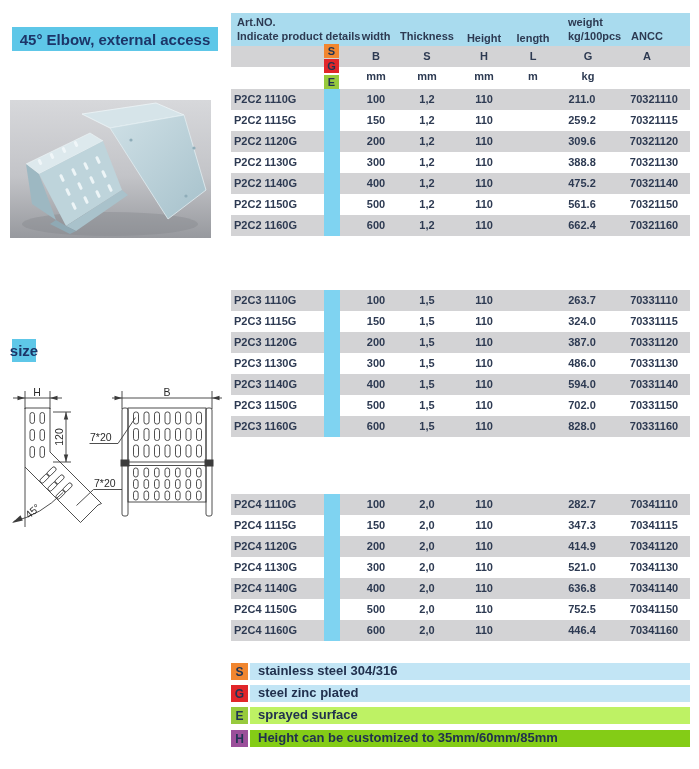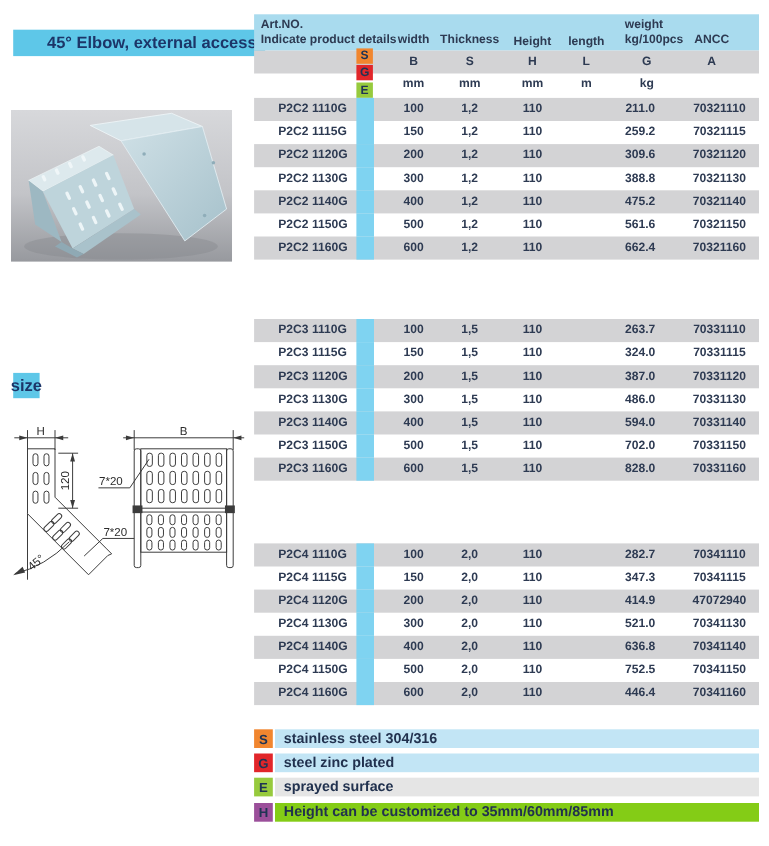--- a/index.html
+++ b/index.html
@@ -26,37 +26,37 @@
   .ctr{transform:translateX(-50%);}
   .chip{position:absolute;left:93px;width:15px;height:14px;display:flex;align-items:center;
         justify-content:center;font-size:11px;font-weight:700;color:#203454;}
   .chip-s{top:31px}.chip-g{top:46px}.chip-e{top:62px}
 
   .tgroup{position:absolute;left:0;width:459px;}
   .g0{top:76px}.g1{top:277px}.g2{top:481px}
   .trow{display:grid;grid-template-columns:93px 16px 72px 30px 84px 20px 72px 72px;height:21px;}
   .trow:nth-child(odd){background:#d3d3d5;}
   .tcell{font-size:11px;line-height:21px;text-align:center;overflow:hidden;}
-  .tcell.c0{text-align:left;padding-left:22px;}
+  .tcell.c0{text-align:left;padding-left:3px;}
   .tcell.c1{background:#7fd3f1;}
 
   
   .legend-row{position:absolute;left:231px;width:459px;height:17px;display:flex;gap:2px;}
   .lg0{top:663px}.lg1{top:685px}.lg2{top:707px}.lg3{top:730px}
   .lchip{width:17px;height:17px;flex:0 0 17px;display:flex;align-items:center;justify-content:center;
          font-size:12px;font-weight:700;color:#203454;}
   .lbar{flex:1;height:17px;display:flex;align-items:flex-start;padding-left:8px;
         font-size:13px;font-weight:600;color:#21314e;}
 </style>
 </head>
 <body>
 
 <div class="page">
 
-  <div class="title-bar" style="background-color: rgb(94, 199, 232); padding-left: 23px;">
+  <div class="title-bar" style="background-color: rgb(94, 199, 232);">
     <span>45° Elbow, external access</span>
   </div>
 
   <svg class="photo" viewBox="0 0 201 138">
     <defs>
       <linearGradient id="pbg" x1="0" y1="0" x2="0" y2="1">
         <stop offset="0" stop-color="#d7d8db"></stop>
           <stop offset="0.55" stop-color="#c3c4c8"></stop>
         <stop offset="1" stop-color="#97999e"></stop>
       </linearGradient>
@@ -420,21 +420,21 @@
           <div class="tcell c7">70341115</div>
         </div>
         <div class="trow">
           <div class="tcell c0">P2C4 1120G</div>
           <div class="tcell c1"></div>
           <div class="tcell c2">200</div>
           <div class="tcell c3">2,0</div>
           <div class="tcell c4">110</div>
           <div class="tcell c5"></div>
           <div class="tcell c6">414.9</div>
-          <div class="tcell c7">47072940</div>
+          <div class="tcell c7">70341120</div>
         </div>
         <div class="trow">
           <div class="tcell c0">P2C4 1130G</div>
           <div class="tcell c1"></div>
           <div class="tcell c2">300</div>
           <div class="tcell c3">2,0</div>
           <div class="tcell c4">110</div>
           <div class="tcell c5"></div>
           <div class="tcell c6">521.0</div>
           <div class="tcell c7">70341130</div>
@@ -479,21 +479,21 @@
     </div>
   </div>
   <div class="legend-row lg1">
     <span class="lchip" style="background-color: rgb(225, 38, 42);">G</span>
     <div class="lbar" style="background-color: rgb(194, 229, 245);">
       <span>steel zinc plated</span>
     </div>
   </div>
   <div class="legend-row lg2">
     <span class="lchip" style="background-color: rgb(151, 202, 61);">E</span>
-    <div class="lbar" style="background-color: #e5e5e5;">
+    <div class="lbar" style="background-color: #bef264;">
       <span>sprayed surface</span>
     </div>
   </div>
   <div class="legend-row lg3">
     <span class="lchip" style="background-color: rgb(155, 79, 154);">H</span>
     <div class="lbar" style="background-color: #84cc16;">
       <span>Height can be customized to 35mm/60mm/85mm</span>
     </div>
   </div>
 

